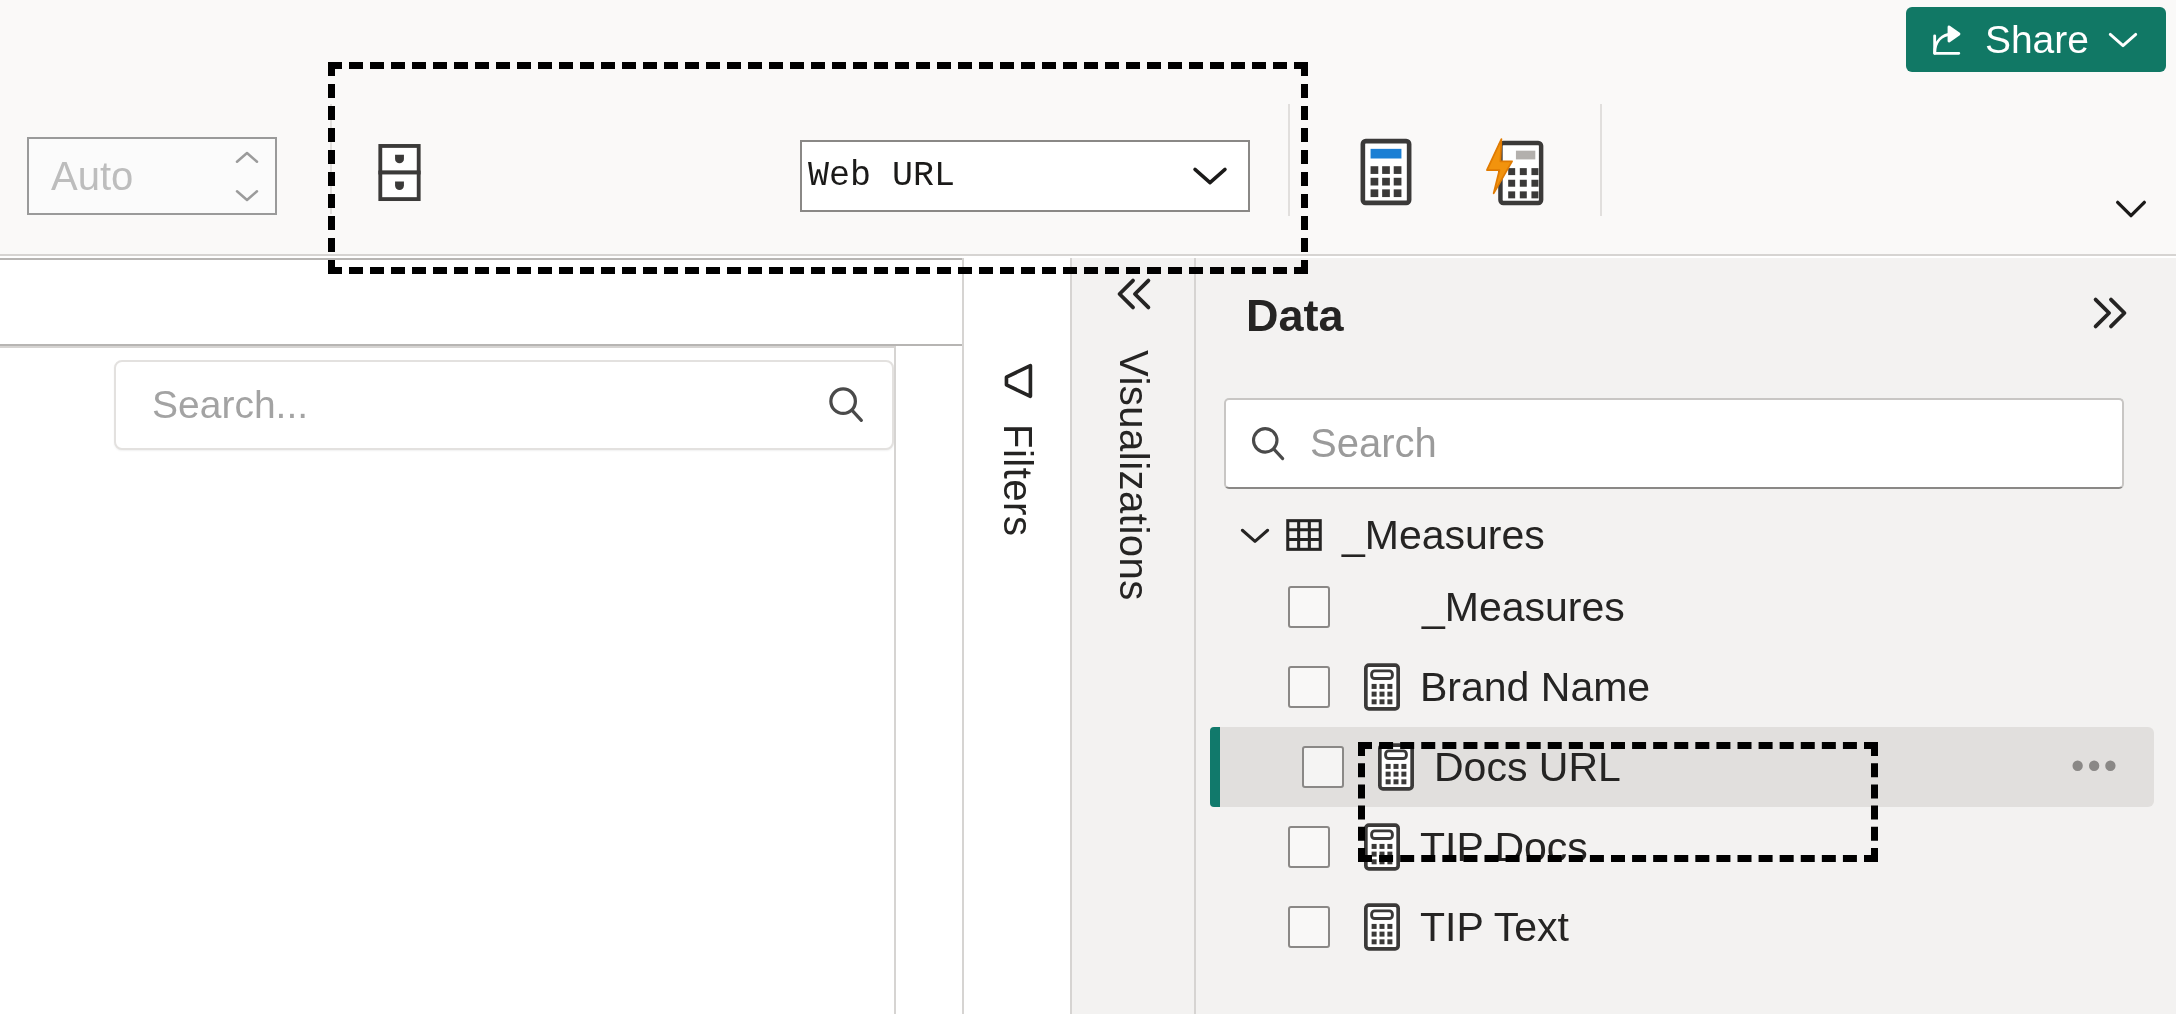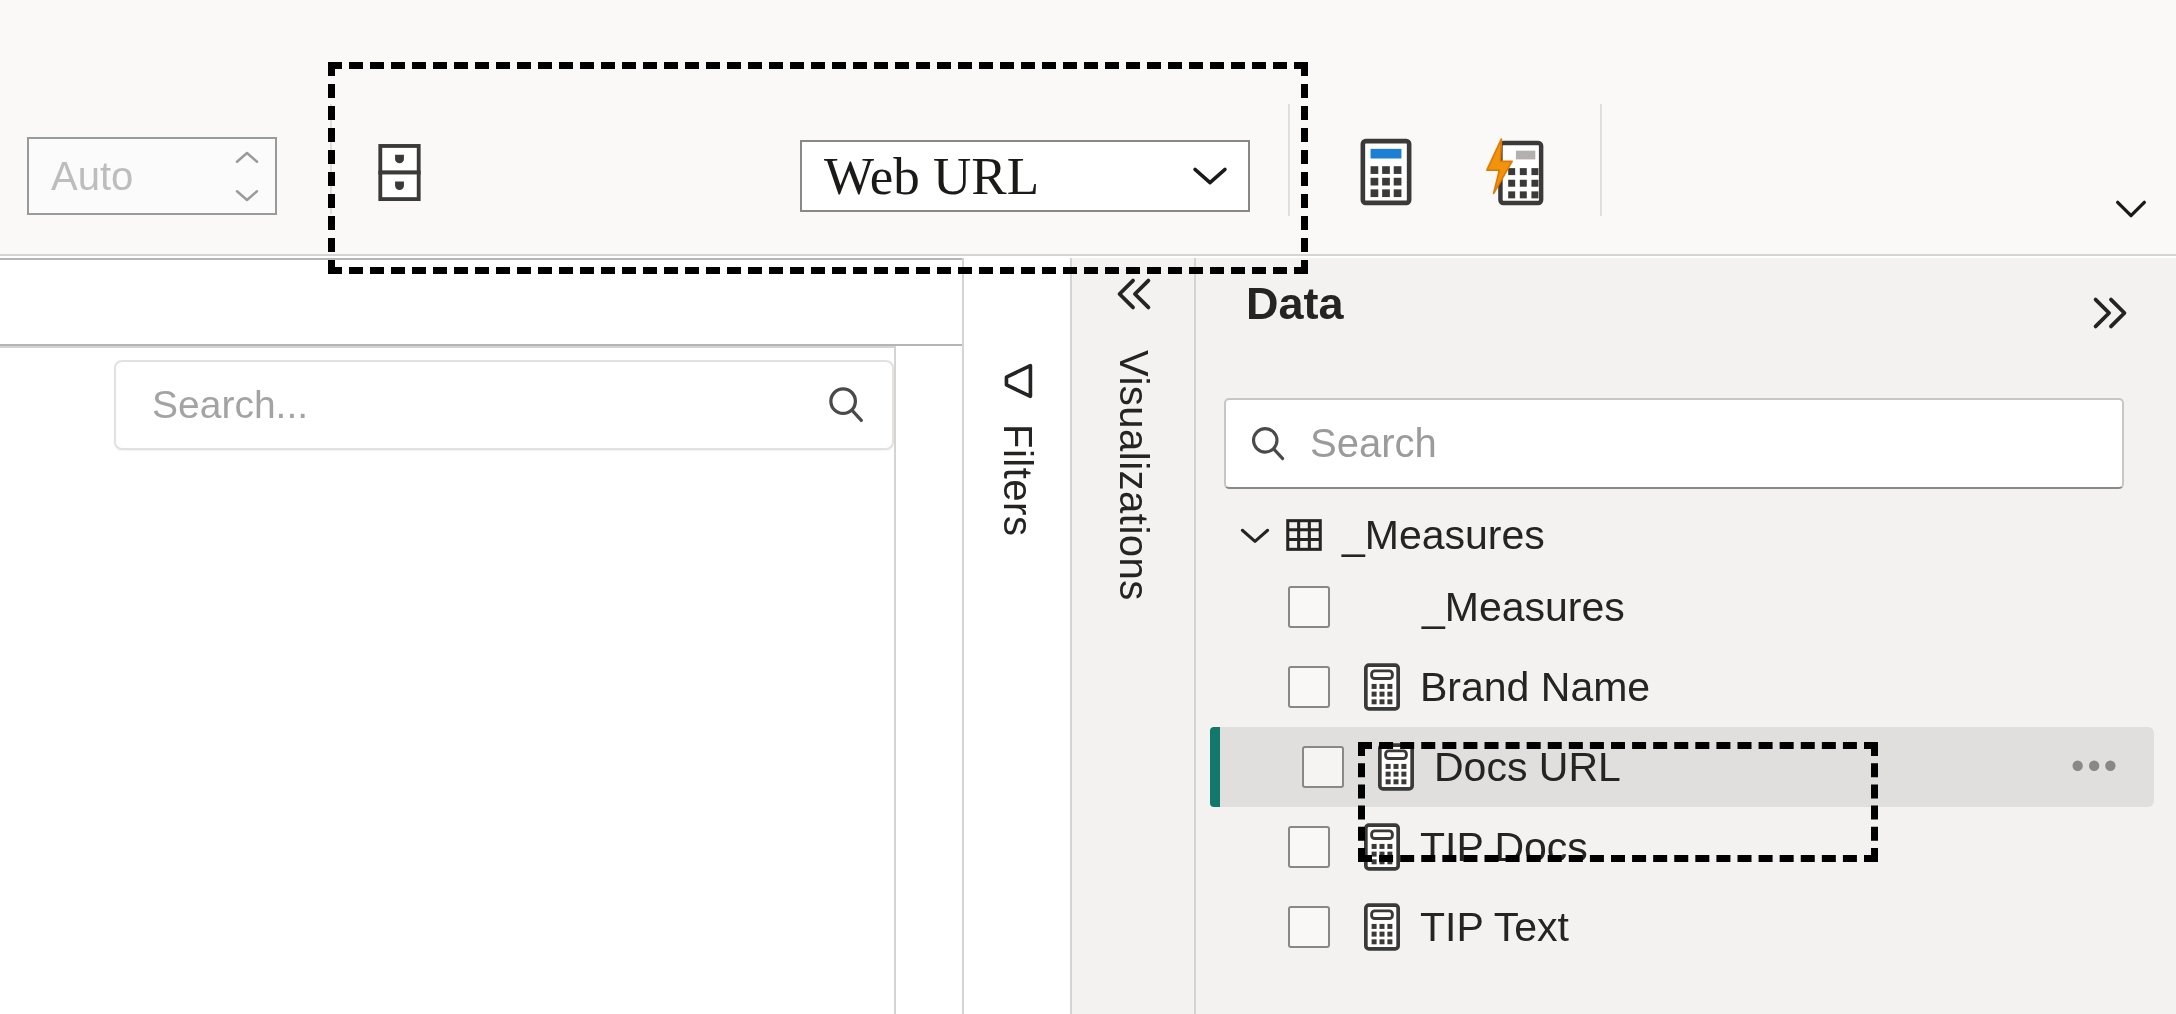--- a/index.html
+++ b/index.html
@@ -121,24 +121,24 @@
     height: 72px;
     border: 2px solid #8a8886;
     background: #ffffff;
     box-sizing: border-box;
     display: flex;
     align-items: center;
     cursor: pointer;
   }
   .dc-select .sel-text {
     flex: 1;
-    padding-left: 22px;
-    font-size: 53px;
+    padding-left: 6px;
+    font-size: 35px;
     color: #1b1a19;
-    font-family: Liberation Serif, serif;
+    font-family: Liberation Mono, monospace;
     white-space: nowrap;
   }
   .dc-select .sel-caret {
     width: 76px;
     display: flex;
     align-items: center;
     justify-content: center;
   }
 
   
@@ -279,21 +279,21 @@
     left: 1196px;
     top: 258px;
     width: 980px;
     height: 756px;
     background: #f3f2f1;
     box-sizing: border-box;
   }
   .data-header {
     position: absolute;
     left: 50px;
-    top: 20px;
+    top: 32px;
     font-size: 45px;
     font-weight: bold;
     color: #252423;
     font-family: "Liberation Sans", sans-serif;
   }
   .data-expand {
     position: absolute;
     right: 40px;
     top: 32px;
     width: 50px;
@@ -443,20 +443,35 @@
     height: 120px;
   }
 </style>
 </head>
 <body>
 
 <div id="root">
 
   <div class="ribbon">
 
+    <div class="share-button">
+      <span class="share-icon">
+        <svg width="40" height="40" viewBox="0 0 24 24" fill="none" stroke="#ffffff" stroke-width="1.7" stroke-linecap="round" stroke-linejoin="round">
+          <path d="M4 9.5 V20 H18.5"></path>
+          <path d="M4 20 C4 12 9 8.8 14.5 8.4"></path>
+          <path d="M12.6 4.2 L18.6 8.4 L12.6 12.6 Z" fill="#ffffff" stroke="#ffffff"></path>
+        </svg>
+      </span>
+      <span>Share</span>
+      <span class="share-caret">
+        <svg width="34" height="22" viewBox="0 0 24 14" fill="none" stroke="#ffffff" stroke-width="2" stroke-linecap="round" stroke-linejoin="round">
+          <path d="M3 3 L12 11 L21 3"></path>
+        </svg>
+      </span>
+    </div>
 
     <div class="auto-spinner">
       <div class="val">Auto</div>
       <div class="arrows">
         <div>
           <svg width="30" height="18" viewBox="0 0 24 14" fill="none" stroke="#9b9b9b" stroke-width="2" stroke-linecap="round" stroke-linejoin="round">
               <path d="M4 10 L12 3 L20 10"></path>
             </svg>
         </div>
         <div>

